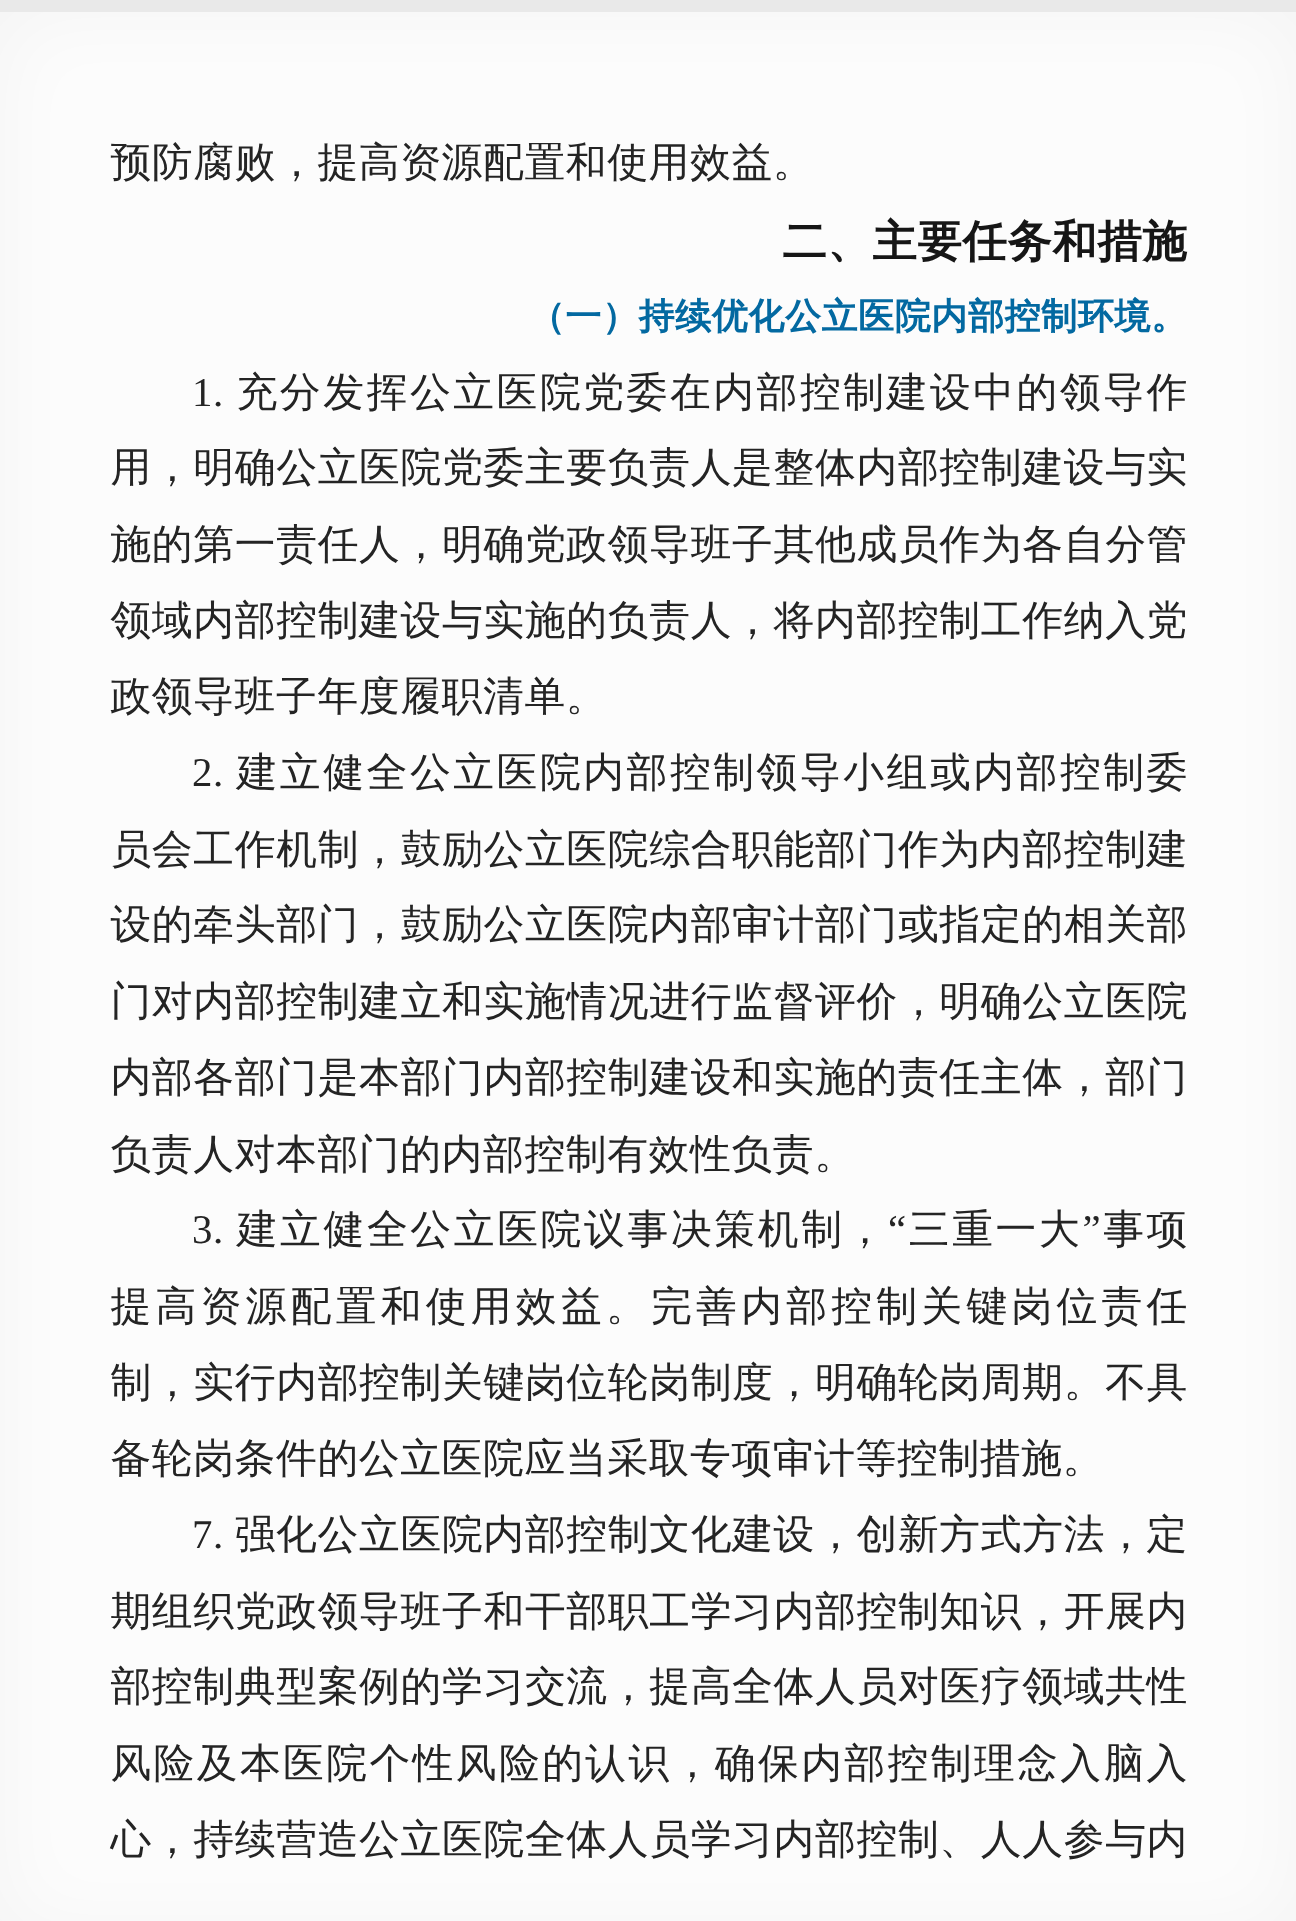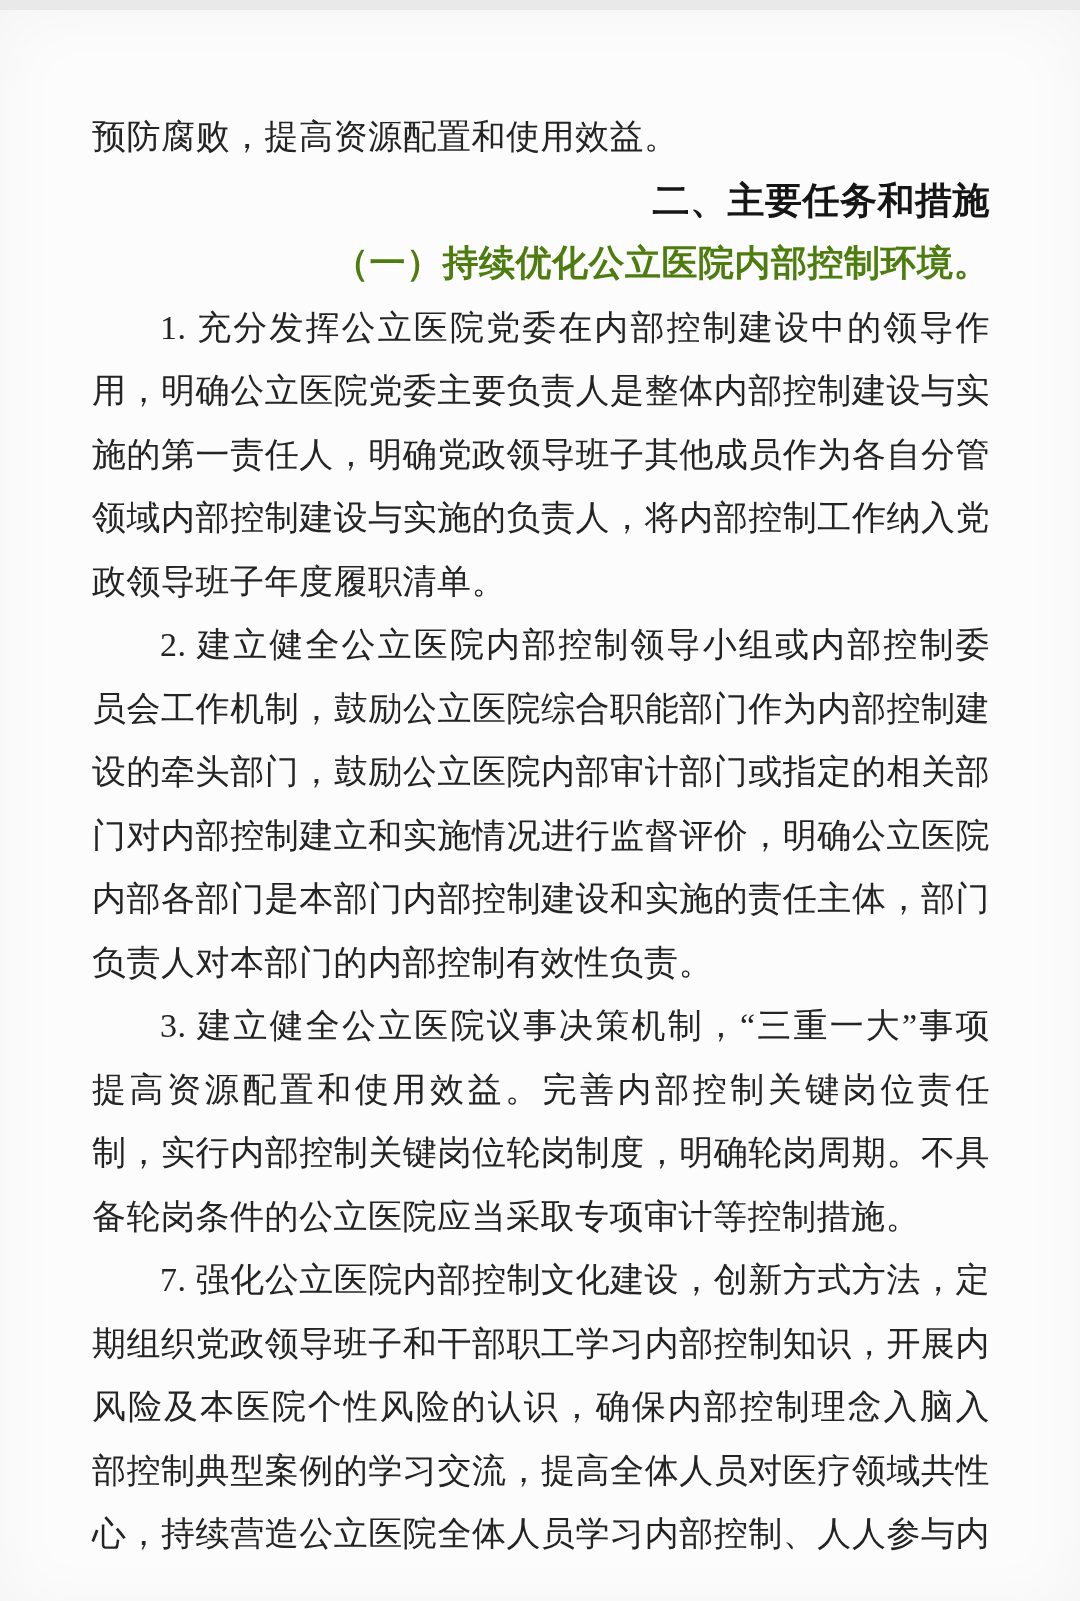--- a/index.html
+++ b/index.html
@@ -36,22 +36,22 @@
     }
     .line.indent { padding-left: 68px; text-align: right; }
     .line.heading {
       font-family: "Liberation Sans", "DejaVu Sans", sans-serif;
       font-weight: 700;
       font-size: 37px;
       color: #161616;
     }
     .line.subheading {
       font-weight: 600;
-      font-size: 36px;
-      color: #4d7c0f;
+      font-size: 30px;
+      color: #0369a1;
     }
   </style>
 </head>
 <body>
 
 <div class="page">
   <div class="text-block">
       <div class="line body">预防腐败，提高资源配置和使用效益。</div>
       <div class="line heading indent">二、主要任务和措施</div>
       <div class="line subheading indent">（一）持续优化公立医院内部控制环境。</div>
@@ -65,17 +65,17 @@
       <div class="line body justify">设的牵头部门，鼓励公立医院内部审计部门或指定的相关部</div>
       <div class="line body justify">门对内部控制建立和实施情况进行监督评价，明确公立医院</div>
       <div class="line body justify">内部各部门是本部门内部控制建设和实施的责任主体，部门</div>
       <div class="line body">负责人对本部门的内部控制有效性负责。</div>
       <div class="line body indent justify">3. 建立健全公立医院议事决策机制，“三重一大”事项</div>
       <div class="line body justify">提高资源配置和使用效益。完善内部控制关键岗位责任</div>
       <div class="line body justify">制，实行内部控制关键岗位轮岗制度，明确轮岗周期。不具</div>
       <div class="line body">备轮岗条件的公立医院应当采取专项审计等控制措施。</div>
       <div class="line body indent justify">7. 强化公立医院内部控制文化建设，创新方式方法，定</div>
       <div class="line body justify">期组织党政领导班子和干部职工学习内部控制知识，开展内</div>
+      <div class="line body justify">部控制典型案例的学习交流，提高全体人员对医疗领域共性</div>
       <div class="line body justify">风险及本医院个性风险的认识，确保内部控制理念入脑入</div>
-      <div class="line body justify">部控制典型案例的学习交流，提高全体人员对医疗领域共性</div>
       <div class="line body justify">心，持续营造公立医院全体人员学习内部控制、人人参与内</div>
     </div>
 </div>
 
 </body></html>

